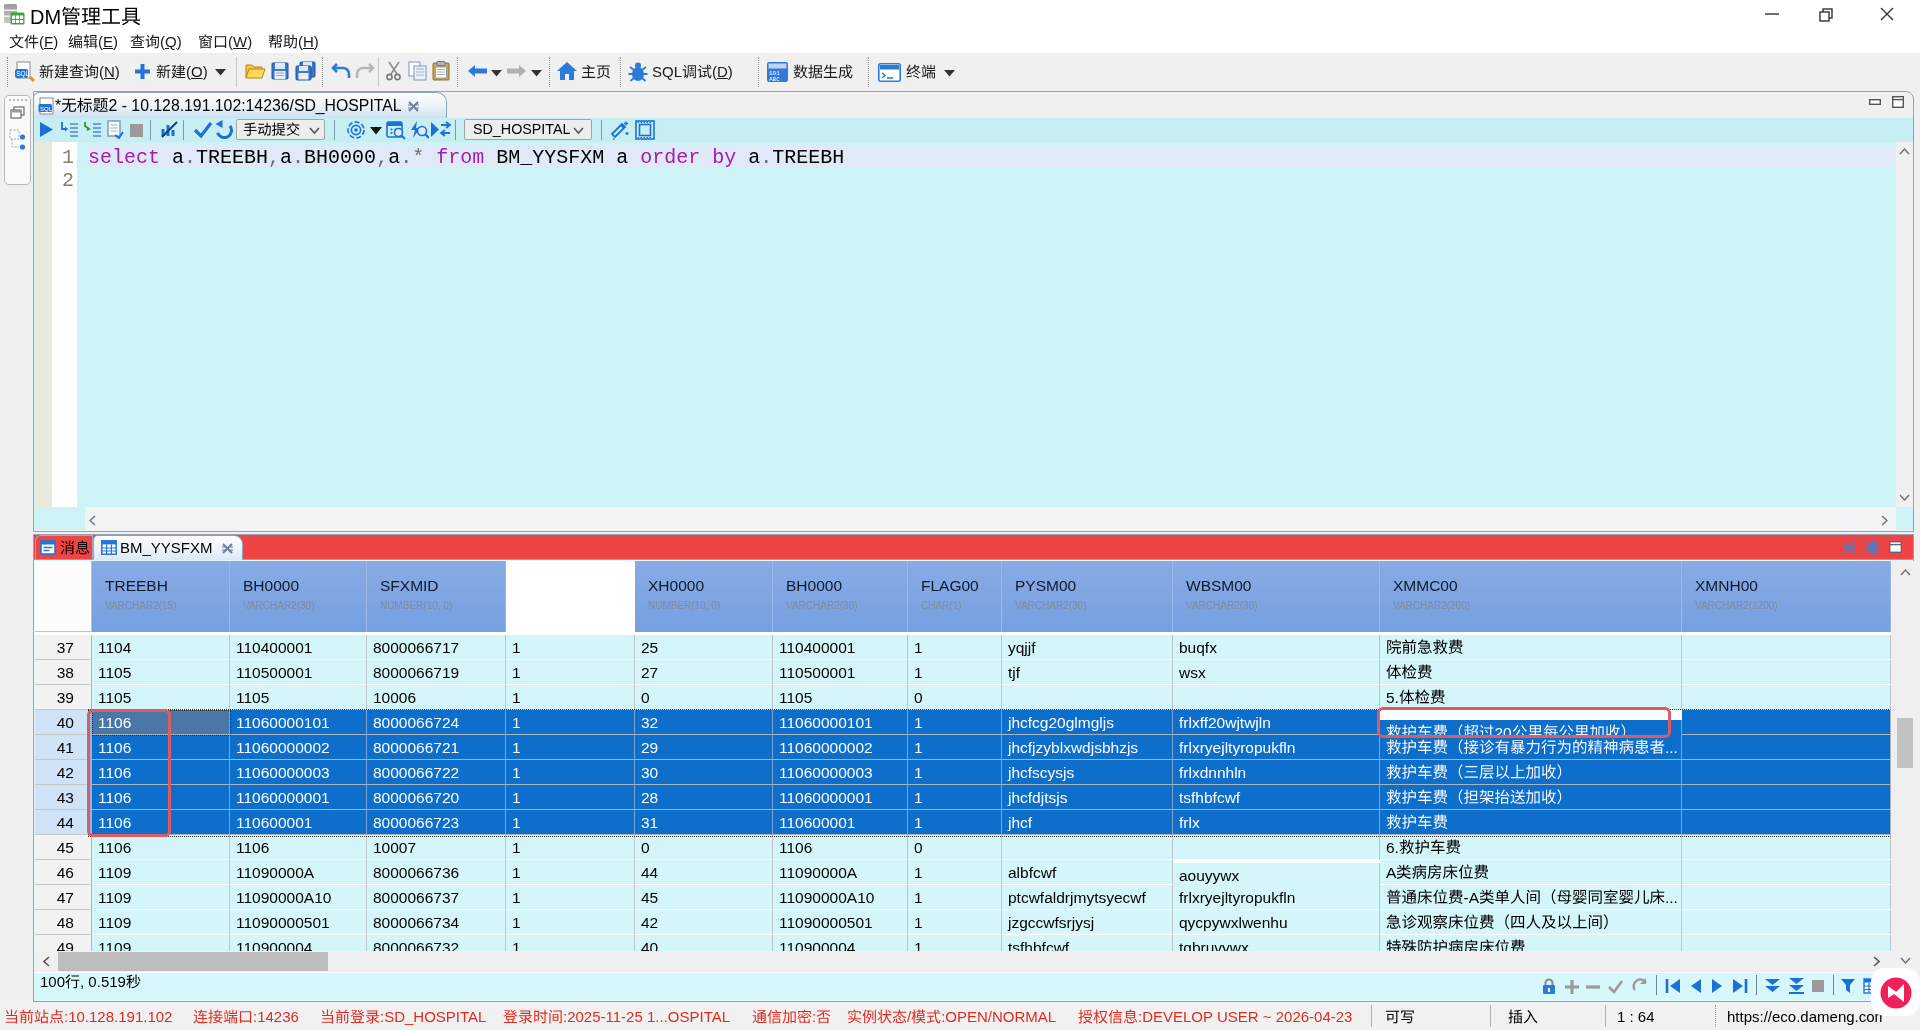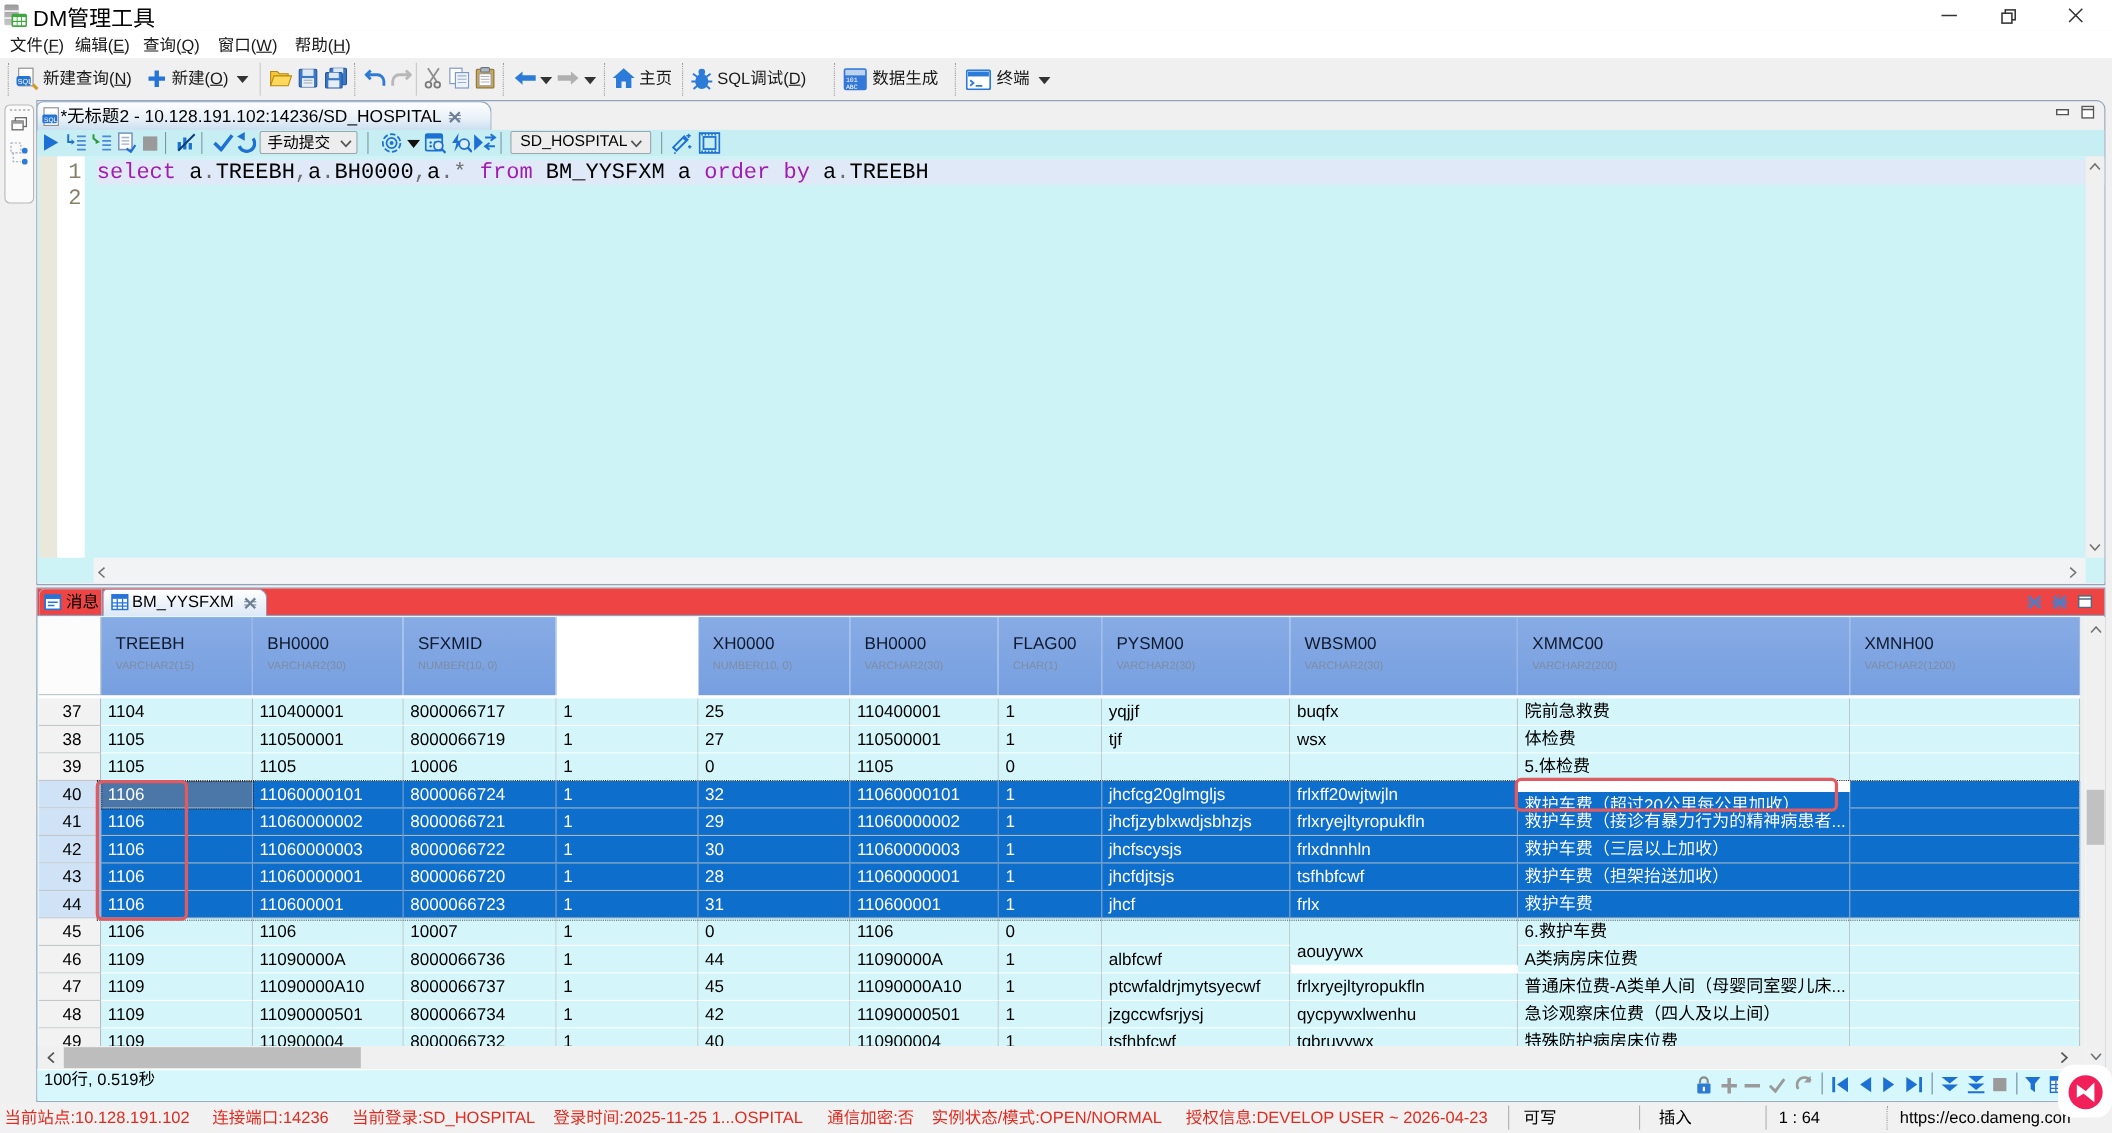--- a/index.html
+++ b/index.html
@@ -799,21 +799,21 @@
 <div class="cell" style="top:274px;left:1647px;width:209px"></div>
 <div class="rn" style="top:299px">46</div>
 <div class="cell" style="top:299px;left:57px;width:138px">1109</div>
 <div class="cell" style="top:299px;left:195px;width:137px">11090000A</div>
 <div class="cell" style="top:299px;left:332px;width:139px">8000066736</div>
 <div class="cell" style="top:299px;left:471px;width:129px">1</div>
 <div class="cell" style="top:299px;left:600px;width:138px">44</div>
 <div class="cell" style="top:299px;left:738px;width:135px">11090000A</div>
 <div class="cell" style="top:299px;left:873px;width:94px">1</div>
 <div class="cell" style="top:299px;left:967px;width:171px">albfcwf</div>
-<div class="cell" style="top:292px;left:1138px;width:207px">aouyywx</div>
+<div class="cell" style="top:302px;left:1138px;width:207px">aouyywx</div>
 <div class="cell" style="top:299px;left:1345px;width:302px">A<svg class="ct" style="width:6.000em" viewBox="0 0 6000 1000">
         <use href="#u7c7b" x="0"></use>
         <use href="#u75c5" x="1000"></use>
         <use href="#u623f" x="2000"></use>
         <use href="#u5e8a" x="3000"></use>
         <use href="#u4f4d" x="4000"></use>
         <use href="#u8d39" x="5000"></use>
       </svg></div>
 <div class="cell" style="top:299px;left:1647px;width:209px"></div>
 <div class="rn" style="top:324px">47</div>

